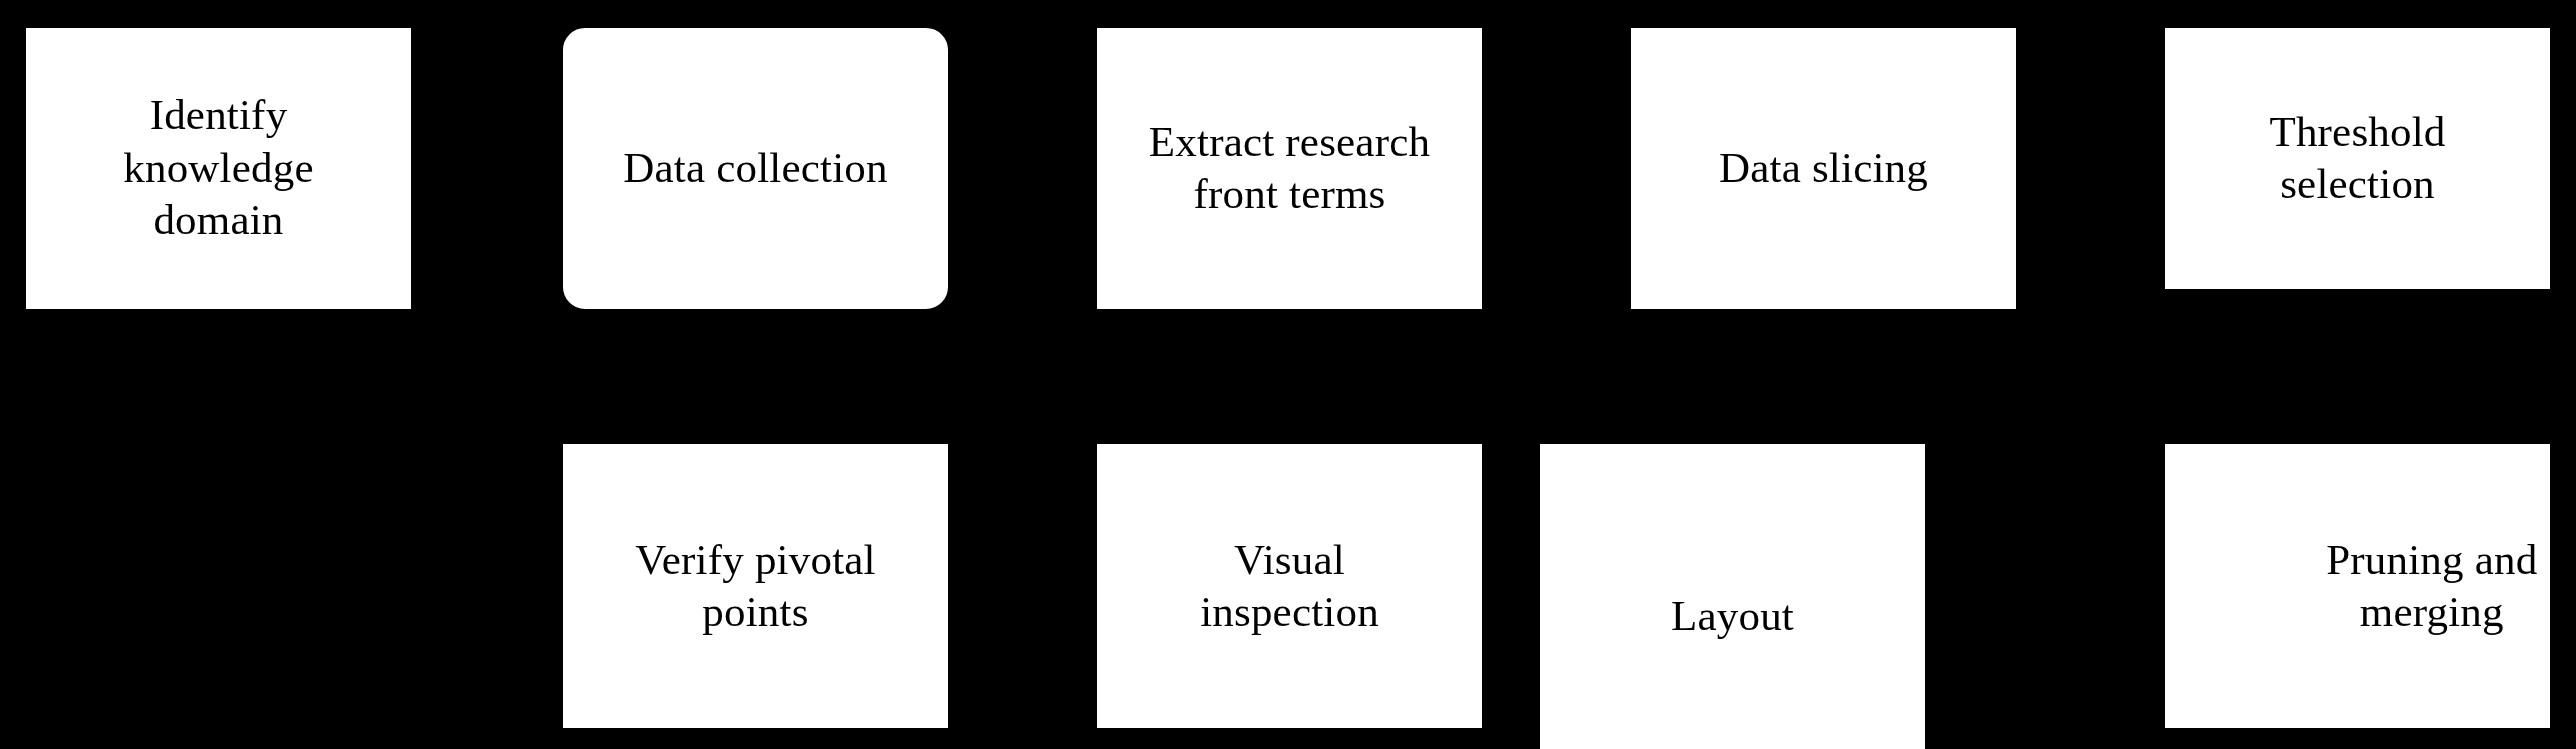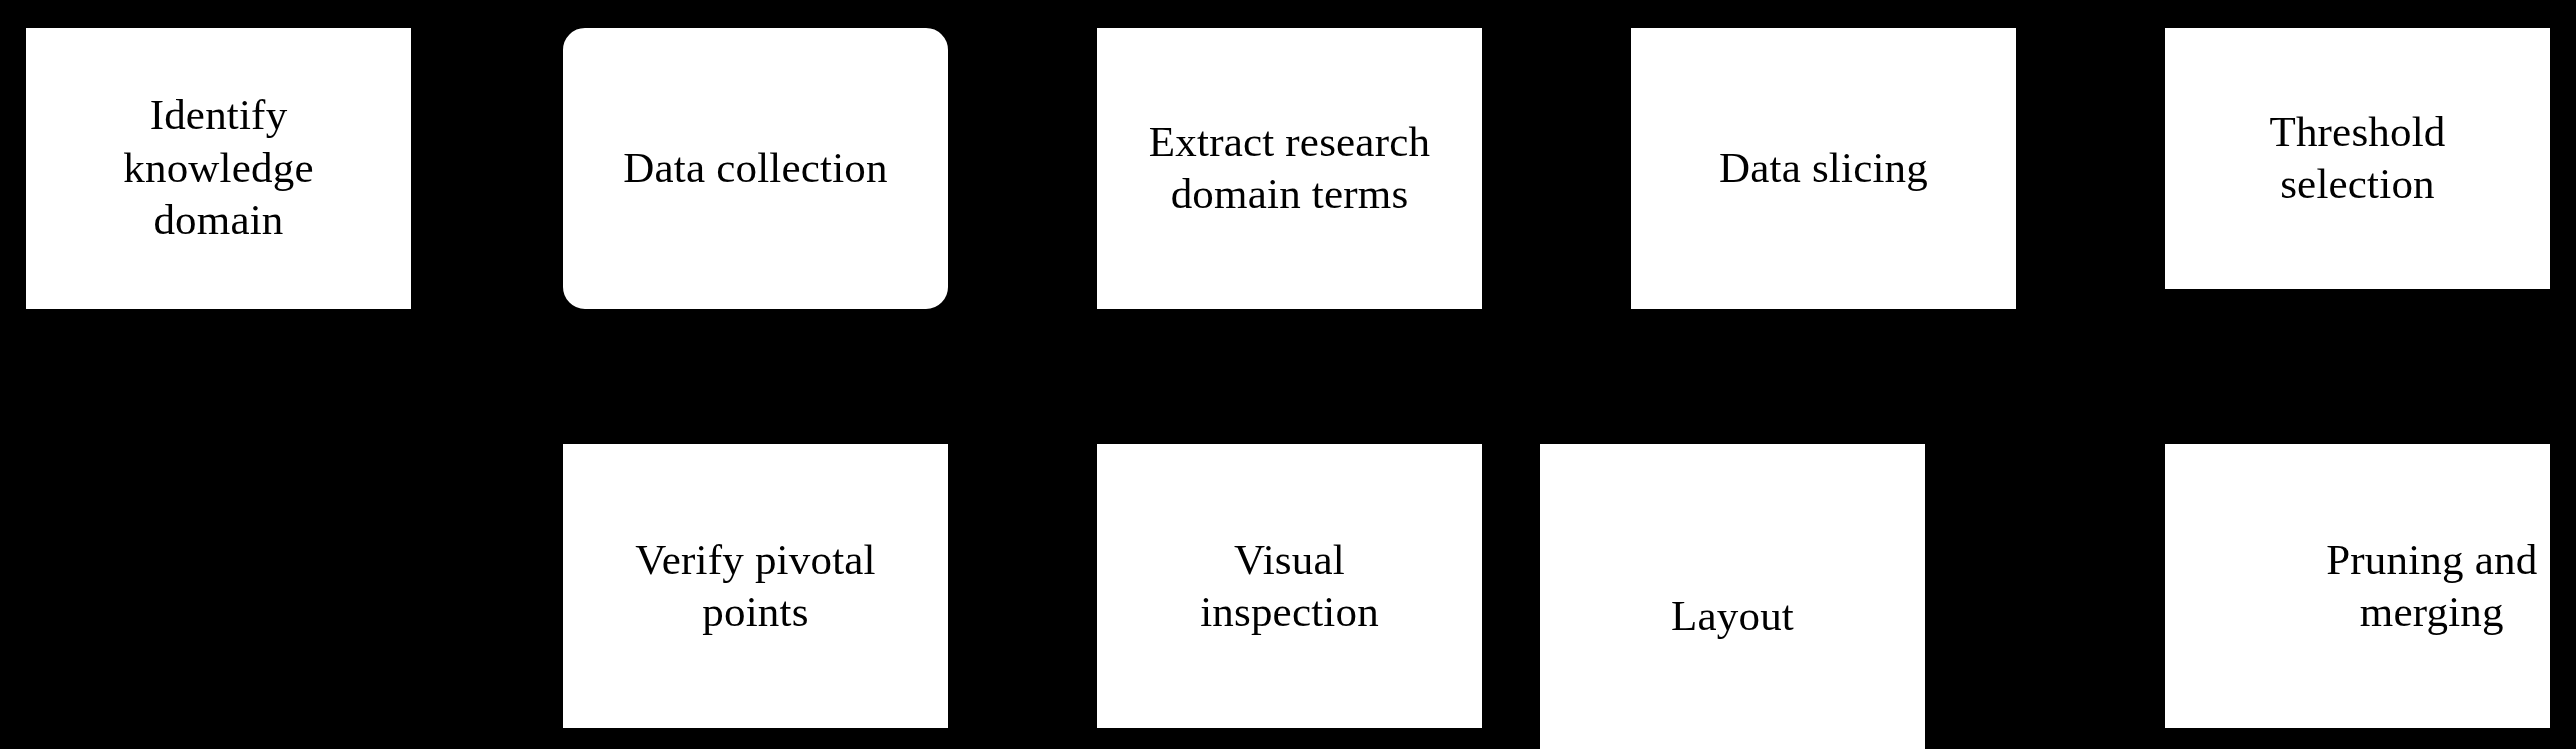--- a/index.html
+++ b/index.html
@@ -109,21 +109,21 @@
 knowledge
 domain</span>
   </div>
 
   <div class="node" style="left:555px; top:19.5px; width:401px; height:297px;border-radius:30px;">
     <span class="node-label">Data collection</span>
   </div>
 
   <div class="node" style="left:1089px; top:19.5px; width:401px; height:297px;">
     <span class="node-label">Extract research
-domain terms</span>
+front terms</span>
   </div>
 
   <div class="node" style="left:1623px; top:19.5px; width:401px; height:297px;">
     <span class="node-label">Data slicing</span>
   </div>
 
   <div class="node" style="left:2157px; top:19.5px; width:401px; height:277px;">
     <span class="node-label">Threshold
 selection</span>
   </div>

